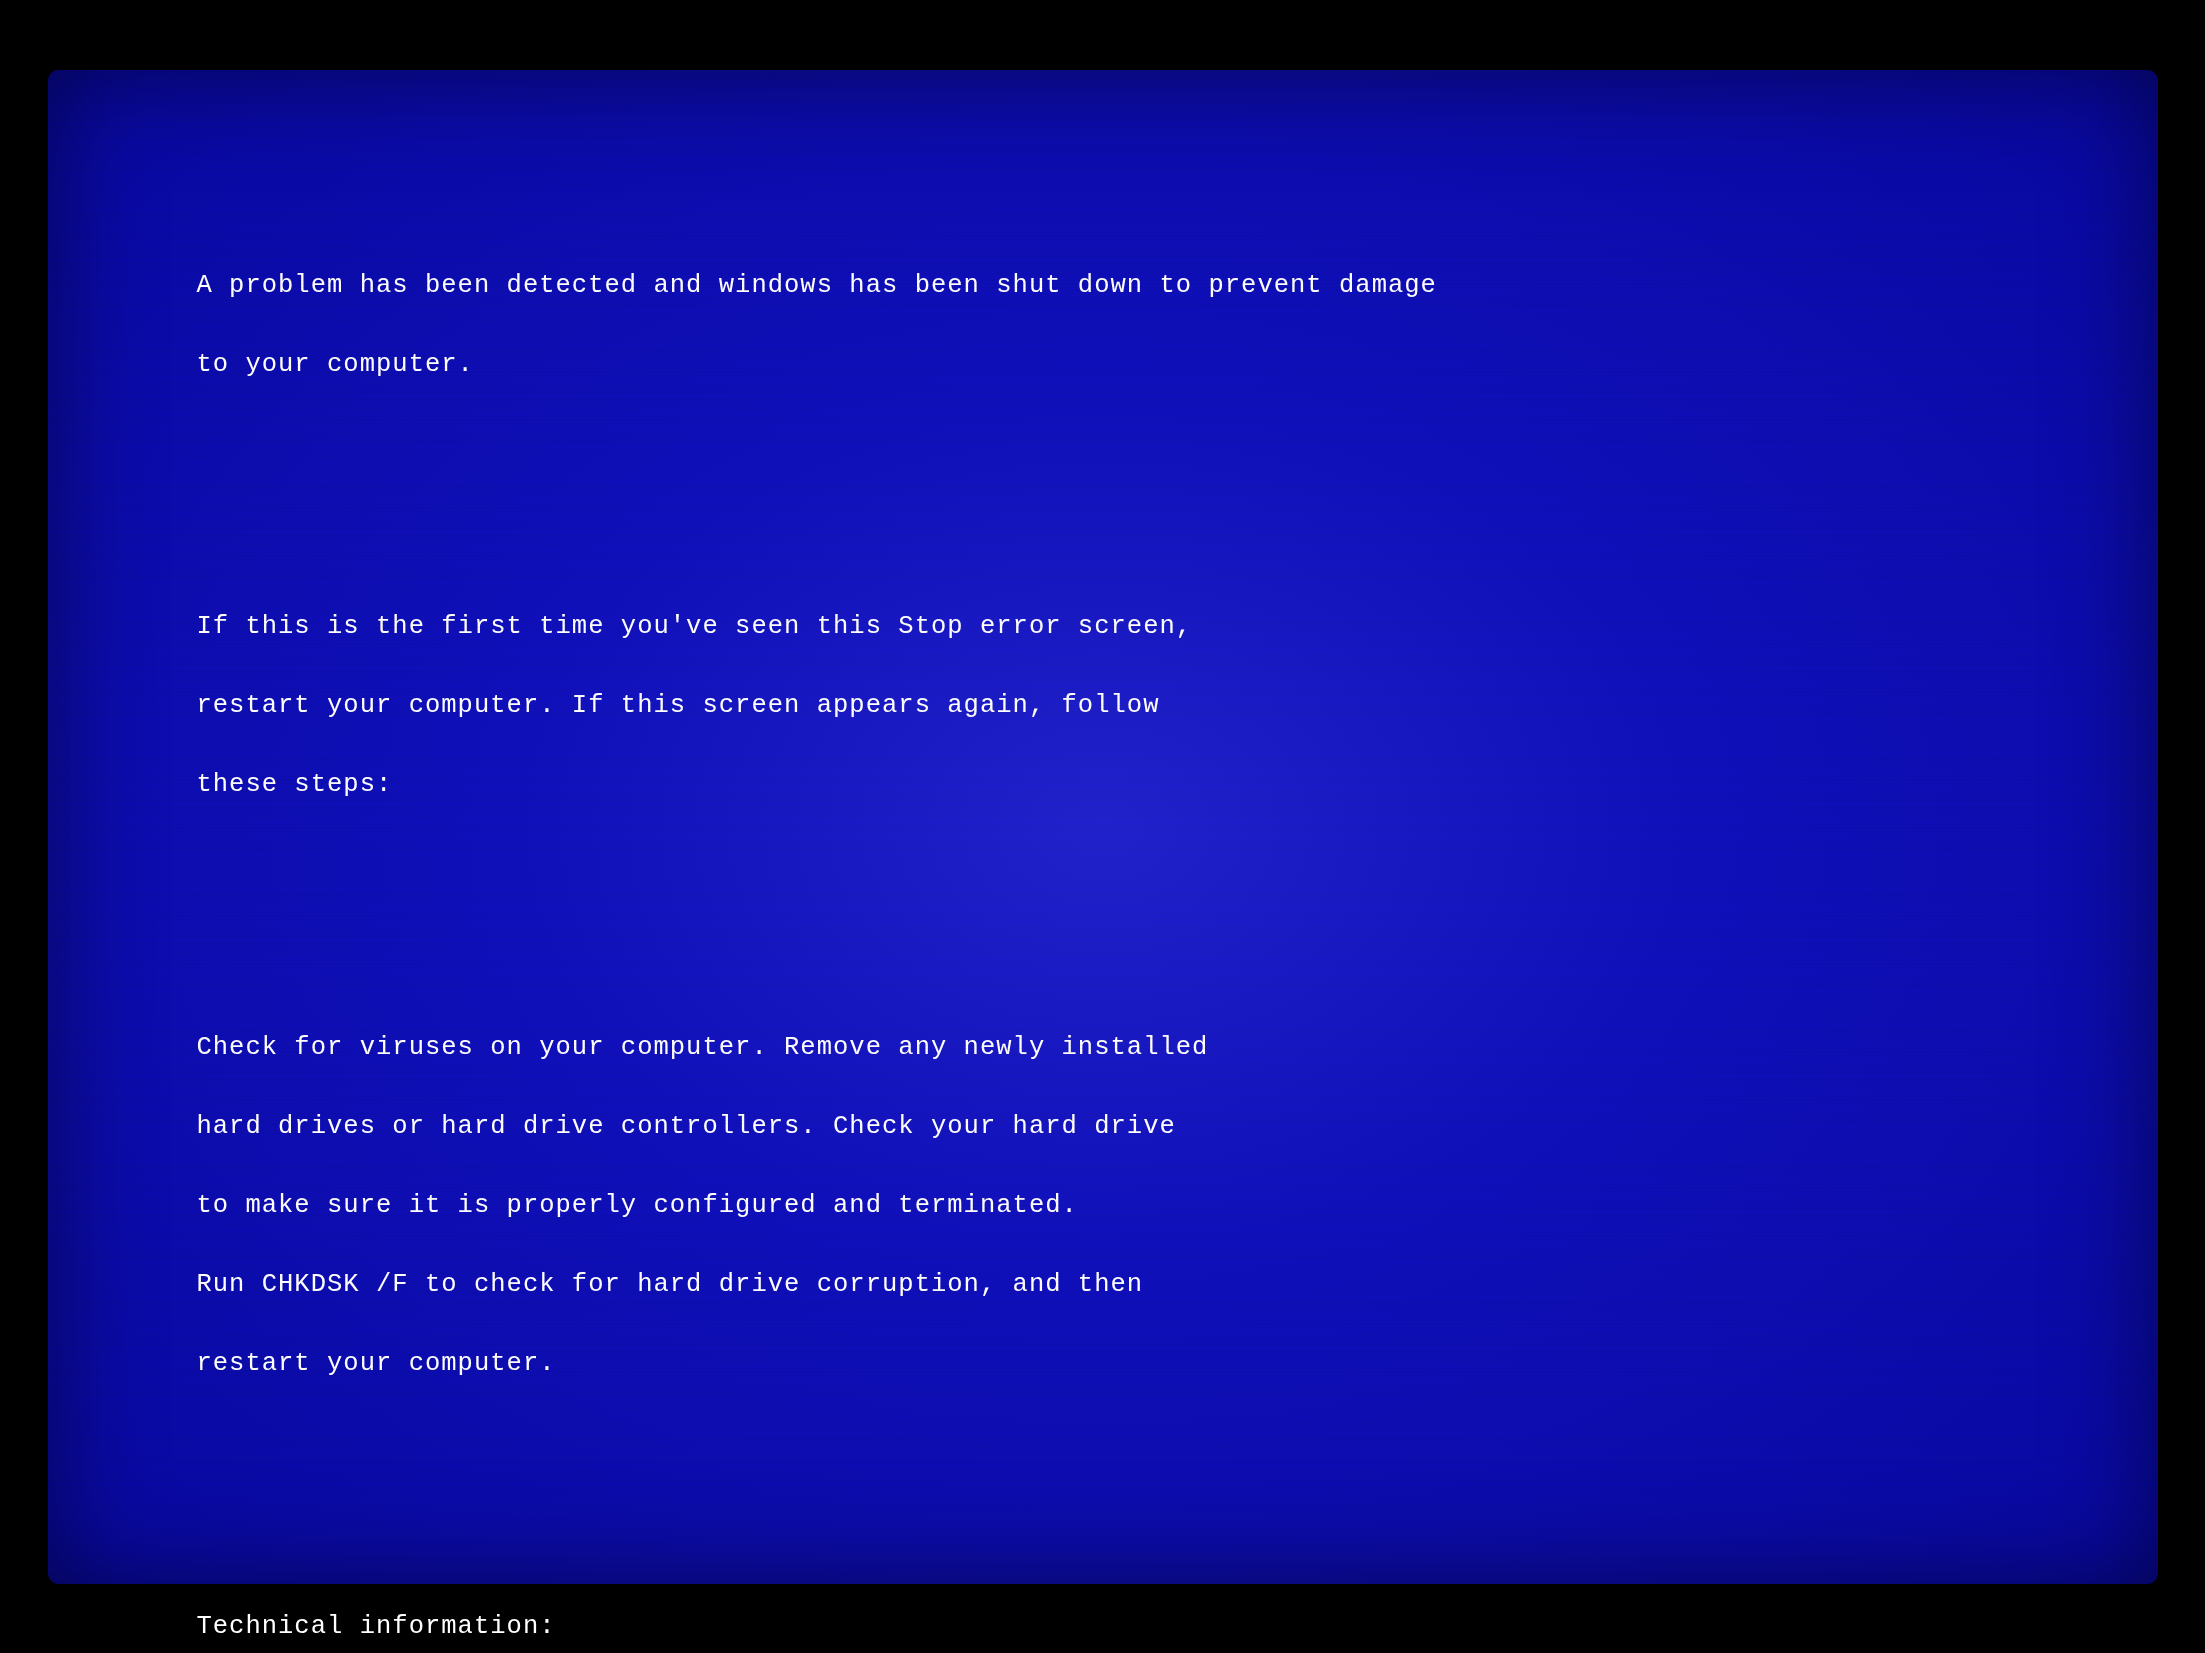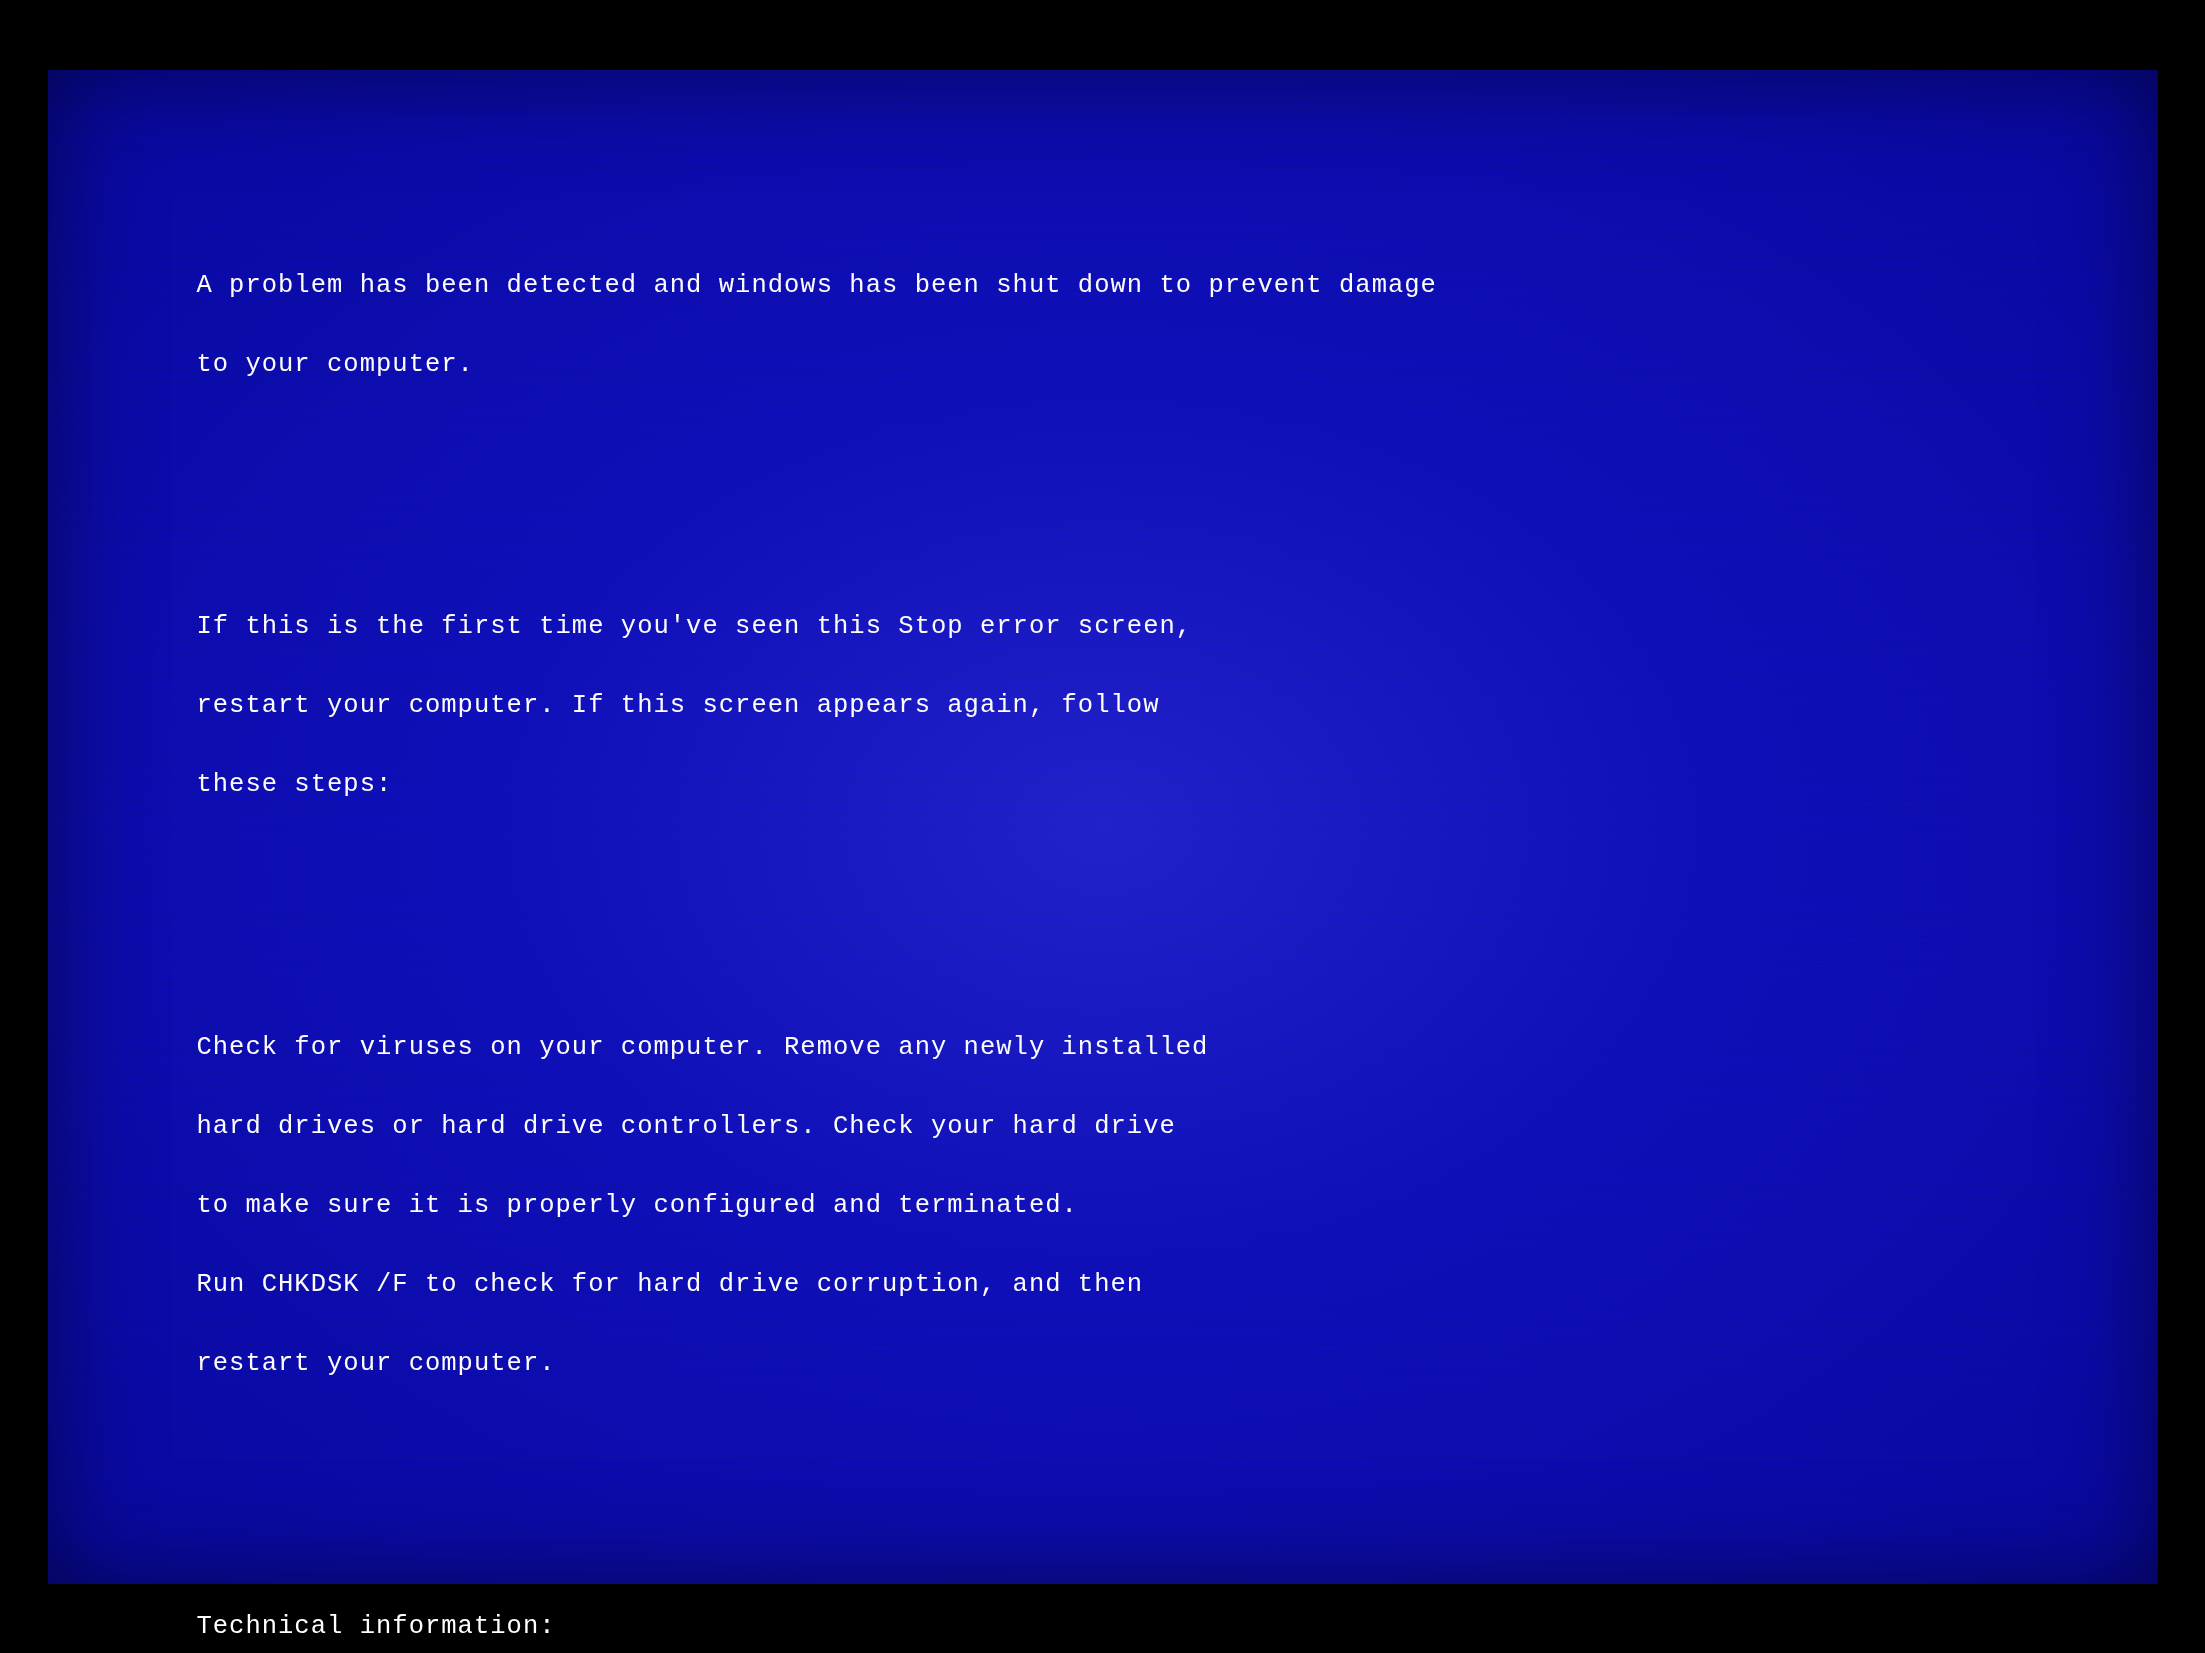--- a/index.html
+++ b/index.html
@@ -21,21 +21,21 @@
     .screen {
       width: 2110px;
       height: 1514px;
       background: #1a1aff;
       background: radial-gradient(ellipse at center, #2222cc 0%, #1010bb 40%, #0808a0 100%);
       position: relative;
       display: flex;
       flex-direction: column;
       justify-content: flex-start;
       padding: 77px 51px 51px 51px;
-      border-radius: 1px;
+      border-radius: 11px;
       box-shadow: inset 0 0 102px rgba(0,0,0,0.5), 0 0 51px rgba(0,0,0,0.8);
     }
 
     .bsod-content {
       font-family: 'Courier New', Courier, monospace;
       color: #ffffff;
       font-size: 25.5px;
       line-height: 1.55;
       letter-spacing: 0.04em;
       white-space: pre-wrap;

